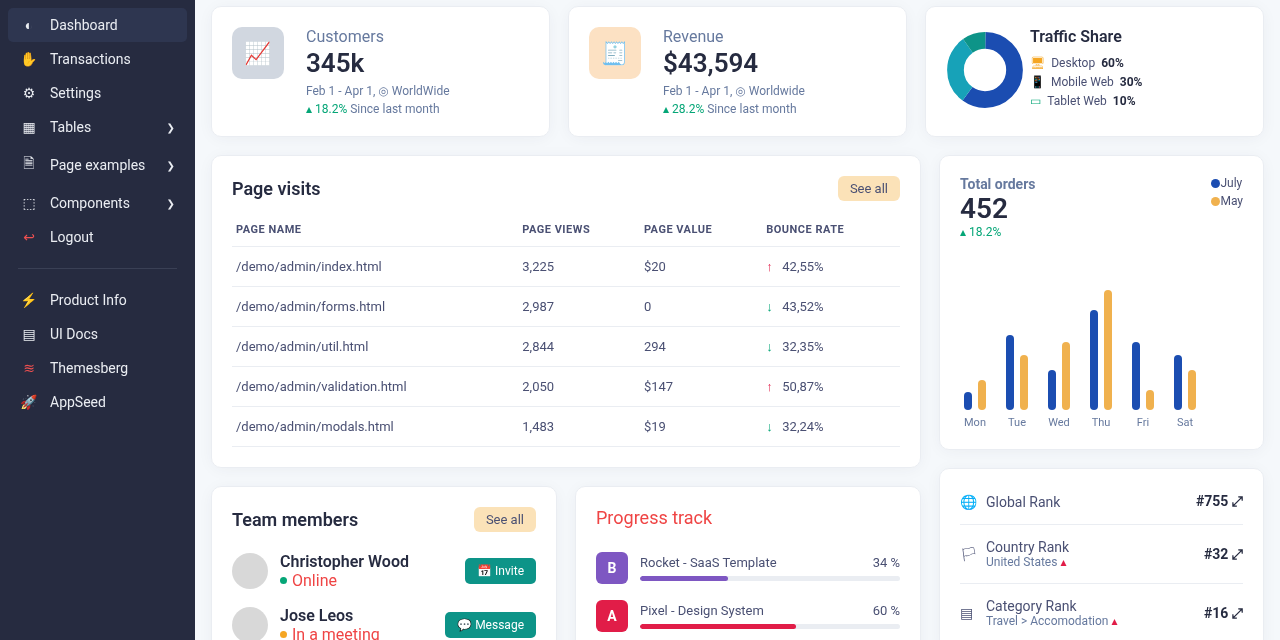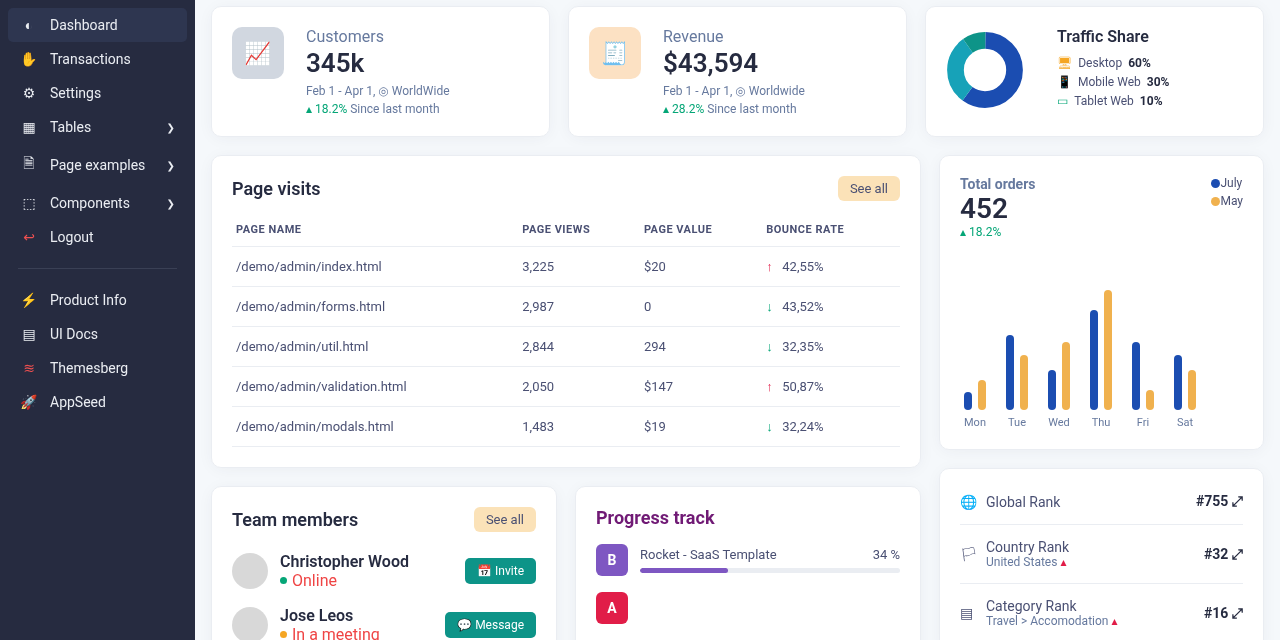--- a/index.html
+++ b/index.html
@@ -17,21 +17,21 @@
 .stats-row .card{flex:1}
 .sicon{width:52px;height:52px;border-radius:10px;display:flex;align-items:center;justify-content:center;font-size:22px}
 .sicon.blue{background:#d1d7e0;color:#262b40}
 .sicon.orange{background:#fce1c3;color:#f5a623}
 .stat-body{display:flex;gap:22px;align-items:flex-start}
 .stat-title{font-size:16px;color:#66799e;margin-bottom:2px}
 .stat-value{font-size:26px;font-weight:600;color:#262b40;margin-bottom:6px}
 .stat-sub{font-size:12px;color:#66799e;margin-bottom:4px}
 .stat-change{font-size:12px}
 .up{color:#05a677}
-.traffic{display:flex;gap:33px;align-items:center}
+.traffic{display:flex;gap:6px;align-items:center}
 .donut{width:78px;height:78px}
 .traffic h6{font-size:16px;font-weight:600;color:#262b40;margin-bottom:10px}
 .traffic-item{font-size:12px;color:#4a5073;margin-bottom:5px;display:flex;align-items:center;gap:6px}
 .traffic-item b{color:#262b40}
 .mid{display:flex;gap:18px;margin-bottom:18px}
 .mid .left{width:710px}
 .card-head{display:flex;align-items:center;justify-content:space-between;margin-bottom:12px}
 .card-head h5{font-size:18px;font-weight:600;color:#262b40}
 .btn-sm{background:#fbe2b8;color:#4a5073;border:none;padding:5px 12px;border-radius:6px;font-size:13px;cursor:pointer}
 table{width:100%;border-collapse:collapse;font-size:13px}
@@ -251,36 +251,45 @@
                 <div class="avatar"></div>
                 <div class="info">
                   <div class="nm">Jose Leos</div>
                   <div class="st"><span class="stdot" style="background:#f5a623"></span>In a meeting</div>
                 </div>
                 <button class="btn-teal">💬 Message</button>
               </div>
             </div>
         </div>
         <div class="card progress-card">
-          <h5 style="font-size:18px;font-weight:700;color:#701a75;margin-bottom:8px">Progress track</h5>
+          <h5 style="font-size:18px;font-weight:400;color:#ef4444;margin-bottom:16px">Progress track</h5>
           <div id="prog-body">
               <div class="prog-row">
                 <div class="prog-ic" style="background:#7e57c2">B</div>
                 <div class="prog-body">
                   <div class="prog-head">
                     <span>Rocket - SaaS Template</span>
                     <span>34 %</span>
                   </div>
                   <div class="prog-bar">
                     <div class="prog-fill" style="width:34%;background:#7e57c2"></div>
                   </div>
                 </div>
               </div>
               <div class="prog-row">
                 <div class="prog-ic" style="background:#e11d48">A</div>
+                <div class="prog-body">
+                  <div class="prog-head">
+                    <span>Pixel - Design System</span>
+                    <span>60 %</span>
+                  </div>
+                  <div class="prog-bar">
+                    <div class="prog-fill" style="width:60%;background:#e11d48"></div>
+                  </div>
+                </div>
               </div>
               <div class="prog-row"></div>
             </div>
         </div>
       </div>
     </div>
     <div class="right">
       <div class="card orders">
         <div style="display:flex;justify-content:space-between">
           <div>

